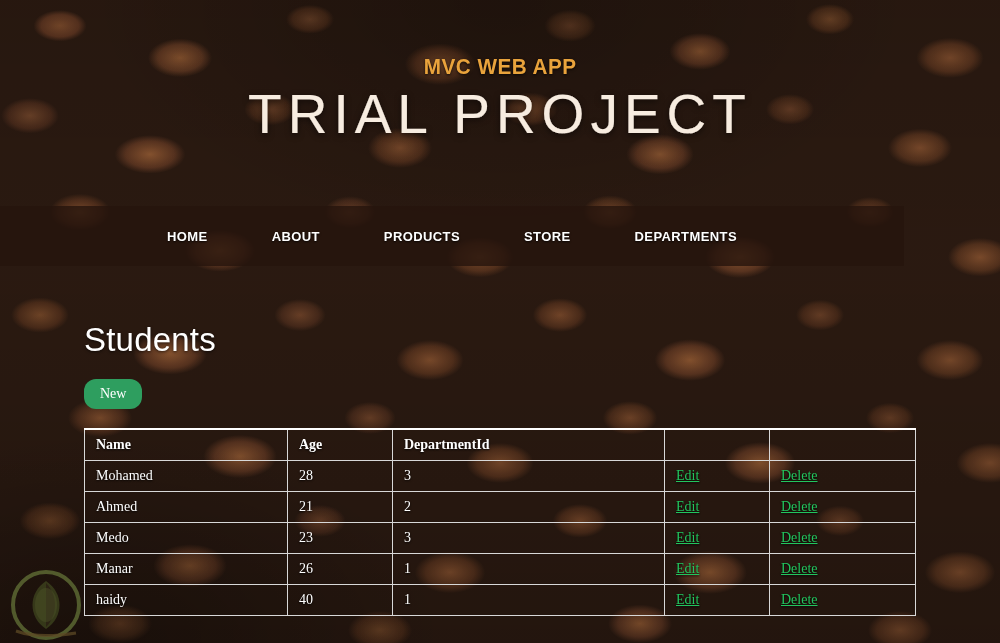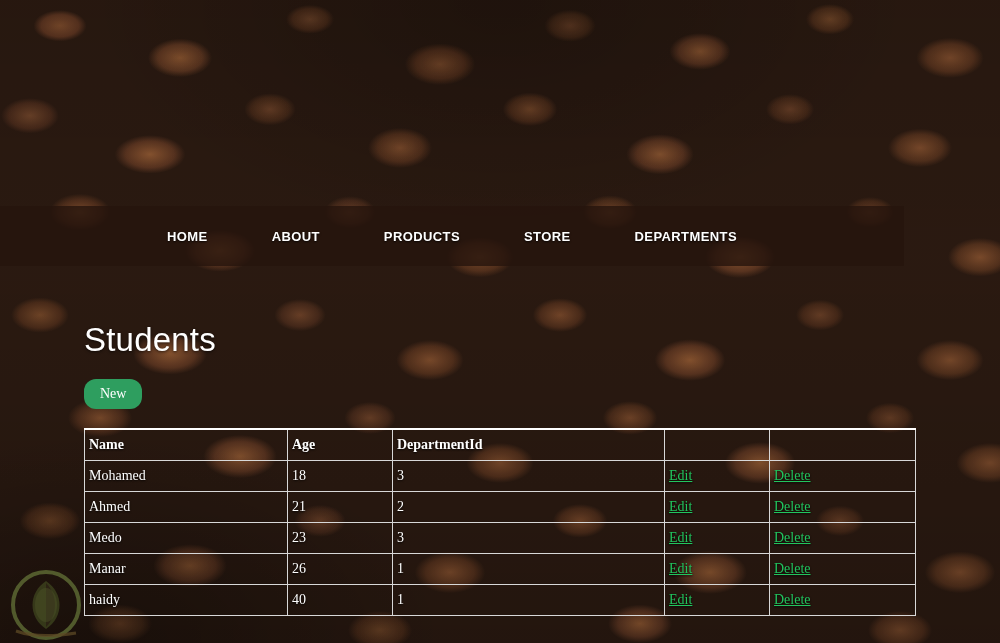--- a/index.html
+++ b/index.html
@@ -211,21 +211,21 @@
     font-family: "Liberation Serif", serif;
     font-size: 14px;
     color: #ffffff;
     background: transparent;
     table-layout: fixed;
   }
 
   #students-table th,
   #students-table td {
     border: 1px solid #d8d8d8;
-    padding: 6px 4px;
+    padding: 6px 11px;
     height: 31px;
     text-align: left;
     vertical-align: middle;
     text-shadow: 0 1px 2px rgba(0,0,0,0.85);
     overflow: hidden;
     white-space: nowrap;
   }
 
   #students-table th {
     font-weight: bold;
@@ -260,20 +260,24 @@
 </head>
 <body>
 
 <div id="page">
 
   <div class="bean-layer bean-a"></div>
   <div class="bean-layer bean-b"></div>
   <div class="bean-layer bean-c"></div>
   <div class="bean-layer bean-shade"></div>
 
+  <header id="hero">
+    <div id="brand-tagline">MVC WEB APP</div>
+    <h1 id="brand-title">TRIAL PROJECT</h1>
+  </header>
 
   <nav id="navbar">
     <ul id="nav-list">
       <li>
         <a class="nav-item">HOME</a>
       </li>
       <li>
         <a class="nav-item">ABOUT</a>
       </li>
       <li>
@@ -299,21 +303,21 @@
           <th class="col-name">Name</th>
           <th class="col-age">Age</th>
           <th class="col-dept">DepartmentId</th>
           <th class="col-edit"></th>
           <th class="col-delete"></th>
         </tr>
       </thead>
       <tbody>
         <tr>
           <td class="col-name">Mohamed</td>
-          <td class="col-age">18</td>
+          <td class="col-age">28</td>
           <td class="col-dept">3</td>
           <td class="col-edit"><a class="row-link">Edit</a></td>
           <td class="col-delete"><a class="row-link">Delete</a></td>
         </tr>
         <tr>
           <td class="col-name">Ahmed</td>
           <td class="col-age">21</td>
           <td class="col-dept">2</td>
           <td class="col-edit"><a class="row-link">Edit</a></td>
           <td class="col-delete"><a class="row-link">Delete</a></td>

